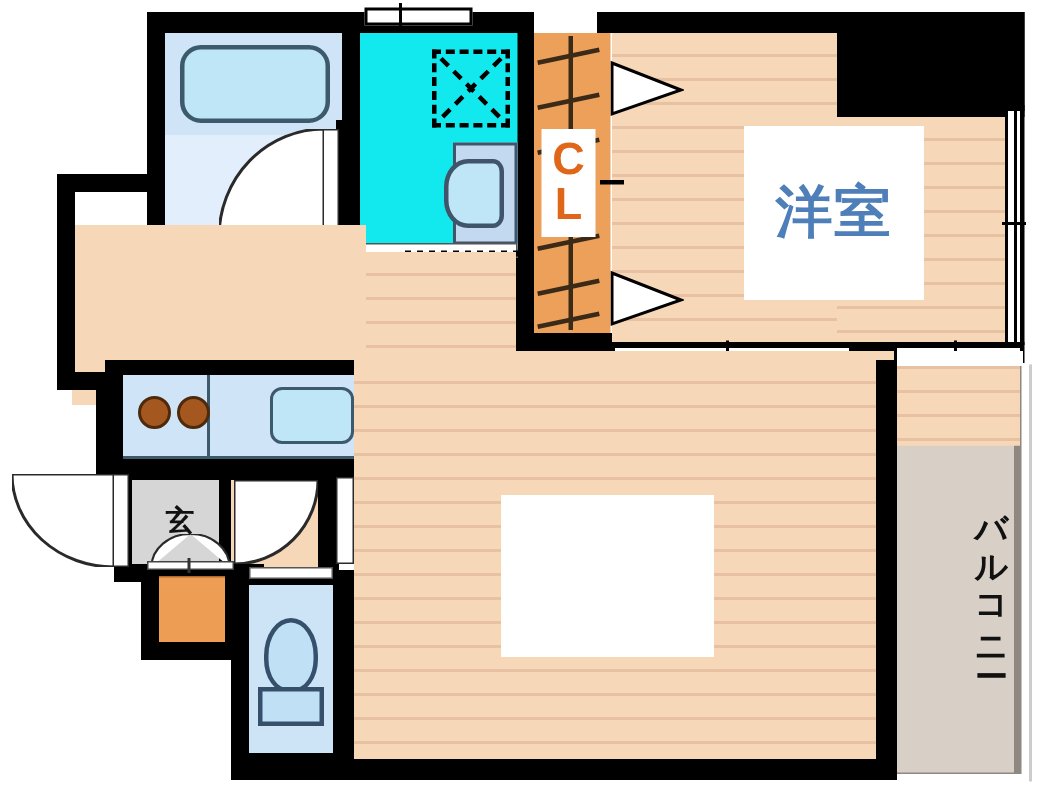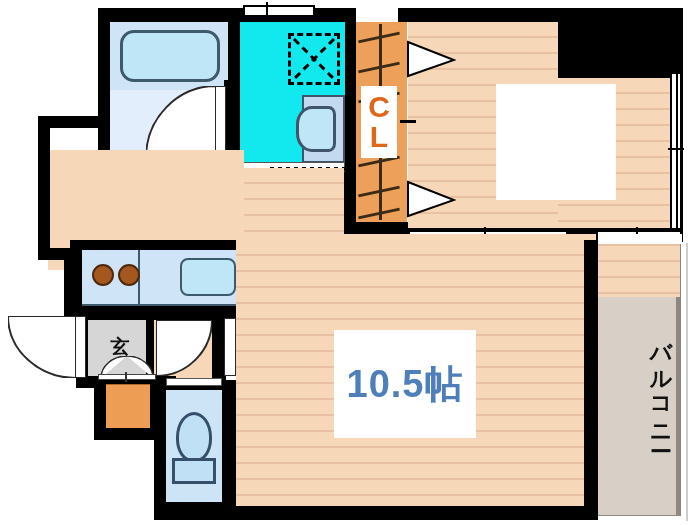--- a/index.html
+++ b/index.html
@@ -89,20 +89,21 @@
   <div class="abs wall" style="left:669px;top:70px;width:14px;height:160px;"></div>
   <div class="abs wall" style="left:398px;top:228px;width:285px;height:14px;"></div>
   <div class="abs" style="left:558px;top:78px;width:112px;height:150px;background:#f6d7b8;
        background-image:repeating-linear-gradient(to bottom,#f6d7b8 0 14px,#e7c1a2 14px 16px);"></div>
 
   <div class="abs window" style="left:670px;top:70px;width:12px;height:160px;"></div>
   <div class="abs win-line" style="left:676px;top:70px;width:2px;height:160px;"></div>
   <div class="abs win-line" style="left:668px;top:148px;width:16px;height:2px;"></div>
 
   <div class="abs label" style="left:496px;top:84px;width:120px;height:116px;">
+    <span class="l1">洋室</span>
   </div>
 
   <div class="abs" style="left:406px;top:40px;width:50px;height:38px;">
     <svg width="50" height="38" viewBox="0 0 50 38">
         <polygon points="2,2 48,20 2,36" fill="#ffffff" stroke="#000" stroke-width="2"></polygon>
       </svg>
   </div>
   <div class="abs" style="left:406px;top:180px;width:50px;height:38px;">
     <svg width="50" height="38" viewBox="0 0 50 38">
         <polygon points="2,2 48,20 2,36" fill="#ffffff" stroke="#000" stroke-width="2"></polygon>
@@ -242,21 +243,20 @@
   <div class="abs" style="left:166px;top:378px;width:56px;height:8px;background:#ffffff;border:1px solid #555;"></div>
   <div class="abs toilet-bowl" style="left:176px;top:412px;width:36px;height:50px;"></div>
   <div class="abs toilet-tank" style="left:172px;top:458px;width:44px;height:26px;"></div>
 
   <div class="abs floor-wood" style="left:236px;top:240px;width:356px;height:266px;"></div>
 
   <div class="abs floor-wood" style="left:244px;top:168px;width:100px;height:74px;"></div>
   <div class="abs floor-wood" style="left:344px;top:234px;width:252px;height:14px;"></div>
 
   <div class="abs label" style="left:334px;top:330px;width:142px;height:108px;">
-    <span class="l2">10.5帖</span>
   </div>
 
   <div class="abs wall" style="left:154px;top:506px;width:444px;height:14px;"></div>
   <div class="abs wall" style="left:584px;top:240px;width:14px;height:280px;"></div>
   <div class="abs wall" style="left:222px;top:380px;width:14px;height:134px;"></div>
   <div class="abs wall" style="left:669px;top:8px;width:14px;height:66px;"></div>
 
   <div class="abs" style="left:598px;top:234px;width:84px;height:10px;background:#ffffff;"></div>
   <div class="abs" style="left:598px;top:516px;width:84px;height:9px;background:#ffffff;"></div>
 

